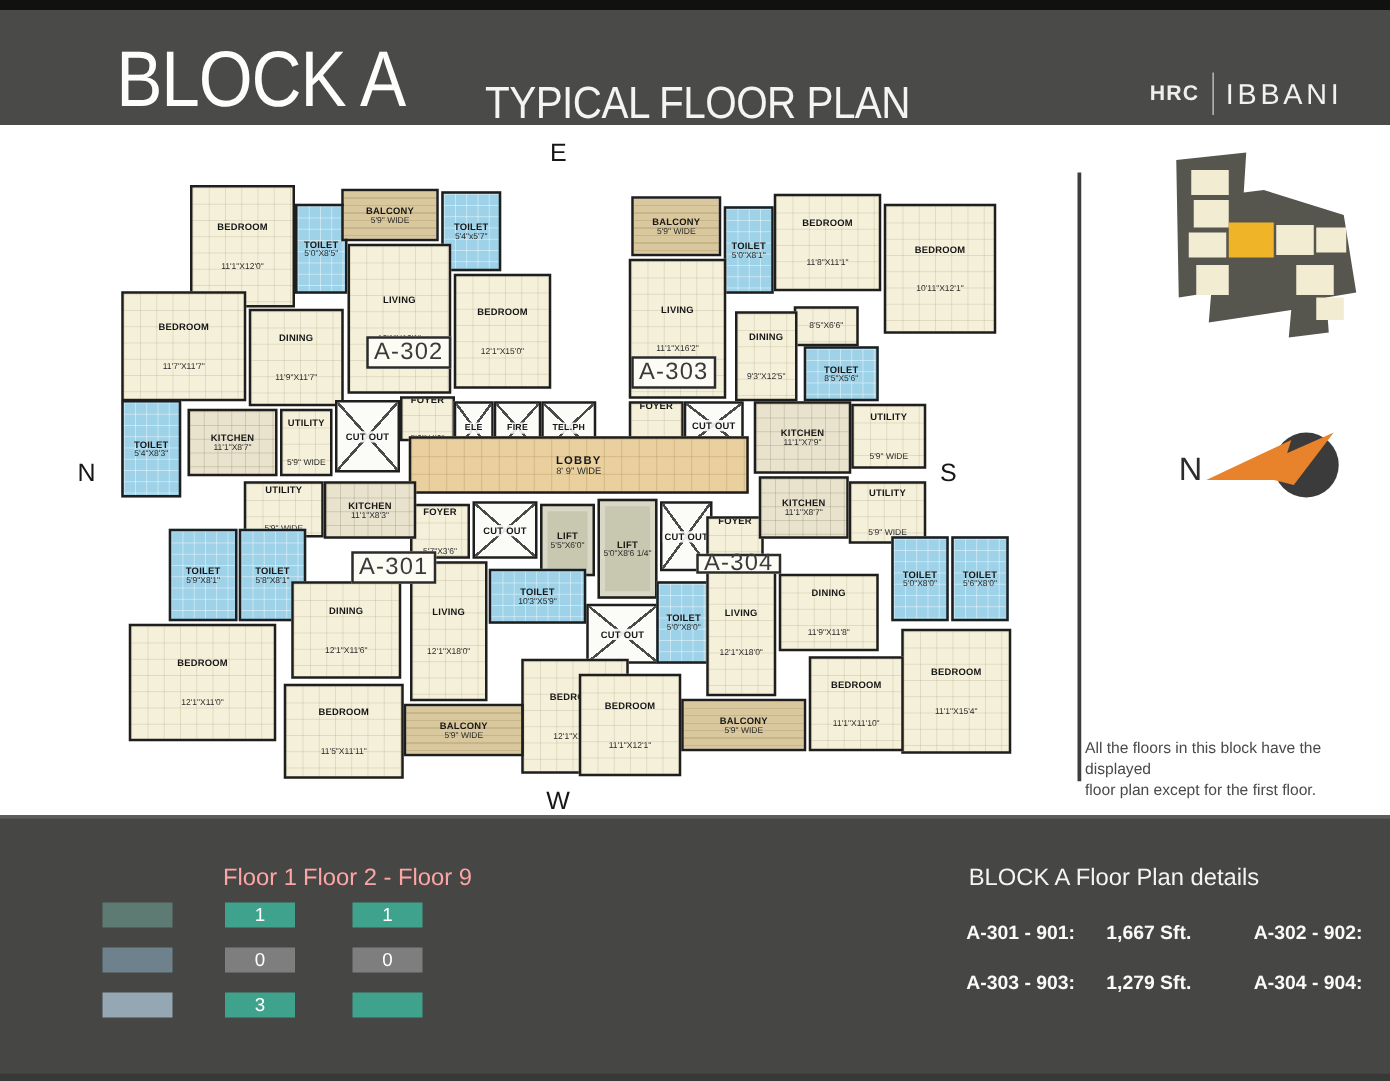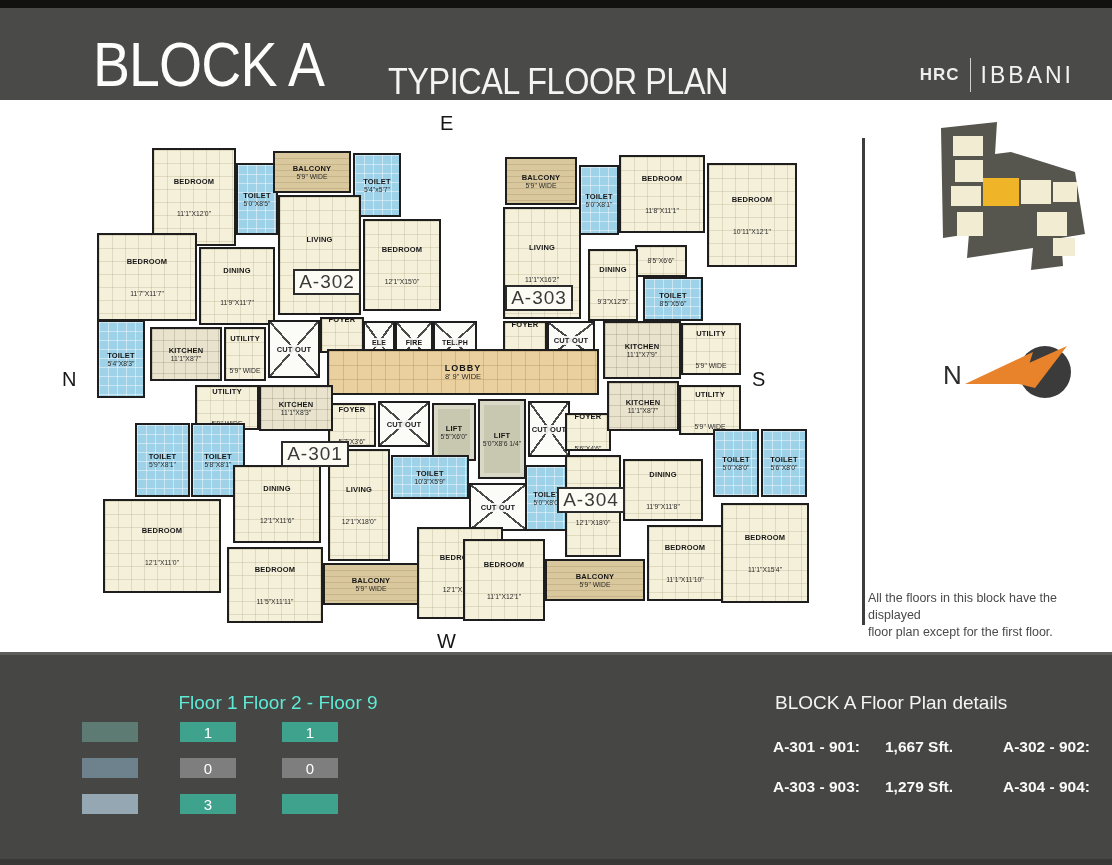--- a/index.html
+++ b/index.html
@@ -60,21 +60,21 @@
   
   .divider{position:absolute;left:862px;top:38px;width:3px;height:487px;background:#3d3d3d;}
   .keyplan{position:absolute;left:905px;top:16px;}
   .north-block{position:absolute;left:925px;top:238px;width:160px;height:74px;}
   .north-label{position:absolute;left:18px;top:22px;font-size:26px;color:#2c2c2c;}
   .note{position:absolute;left:868px;top:490px;width:232px;font-size:12.5px;line-height:17px;color:#4a4a4a;}
   
   .footer{position:absolute;left:0;top:652px;width:1112px;height:213px;background:#464644;}
   .footer-topline{position:absolute;left:0;top:0;width:1112px;height:3px;background:#5d5d5b;}
   .footer-bottomline{position:absolute;left:0;bottom:0;width:1112px;height:6px;background:#383836;}
-  .legend-head{position:absolute;top:40px;font-size:19px;color:#5eead4;text-align:center;}
+  .legend-head{position:absolute;top:40px;font-size:19px;color:#fca5a5;text-align:center;}
   .lh-1{left:156px;width:104px;}
   .lh-2{left:240px;width:140px;}
   .swatch{position:absolute;left:82px;width:56px;height:20px;}
   .cell{position:absolute;width:56px;height:20px;display:flex;align-items:center;justify-content:center;
         font-size:15px;color:#fff;}
   .c1{left:180px;} .c2{left:282px;}
   .r1{top:70px;} .r2{top:106px;} .r3{top:142px;}
   .details-title{position:absolute;left:775px;top:40px;font-size:19px;color:#f4f4f4;}
   .details-grid{position:absolute;left:773px;top:86px;display:grid;
         grid-template-columns:auto auto;column-gap:26px;row-gap:22px;}
@@ -327,21 +327,21 @@
           <span class="rname">LIVING</span>
           <span class="rdims">12'1"X18'0"</span>
         </div>
         <div class="room t-balcony" style="left: 450px; top: 424px; width: 100px; height: 42px;">
           <span class="rname">BALCONY</span>
           <span class="rdims">5'9" WIDE</span>
         </div>
         <div class="unit-badge" style="left: 198px; top: 134px; width: 68px; height: 26px;">A-302</div>
         <div class="unit-badge" style="left: 410px; top: 150px; width: 68px; height: 26px;">A-303</div>
         <div class="unit-badge" style="left: 186px; top: 306px; width: 68px; height: 26px;">A-301</div>
-        <div class="unit-badge" style="left: 462px; top: 308px; width: 68px; height: 26px; margin-top: 44px;">A-304</div>
+        <div class="unit-badge" style="left: 462px; top: 308px; width: 68px; height: 16px;">A-304</div>
       </div>
 
     <div class="divider"></div>
 
     <svg class="keyplan" width="195" height="172" viewBox="0 0 195 172">
       <polygon points="36,12 92,6 90,38 106,36 170,56 180,118 156,122 158,150 126,154 128,132 62,142 64,118 38,122" fill="#56564f"></polygon>
       <rect x="48" y="20" width="30" height="20" fill="#f2ecd2"></rect>
       <rect x="50" y="44" width="28" height="22" fill="#f2ecd2"></rect>
       <rect x="46" y="70" width="30" height="20" fill="#f2ecd2"></rect>
       <rect x="52" y="96" width="26" height="24" fill="#f2ecd2"></rect>

